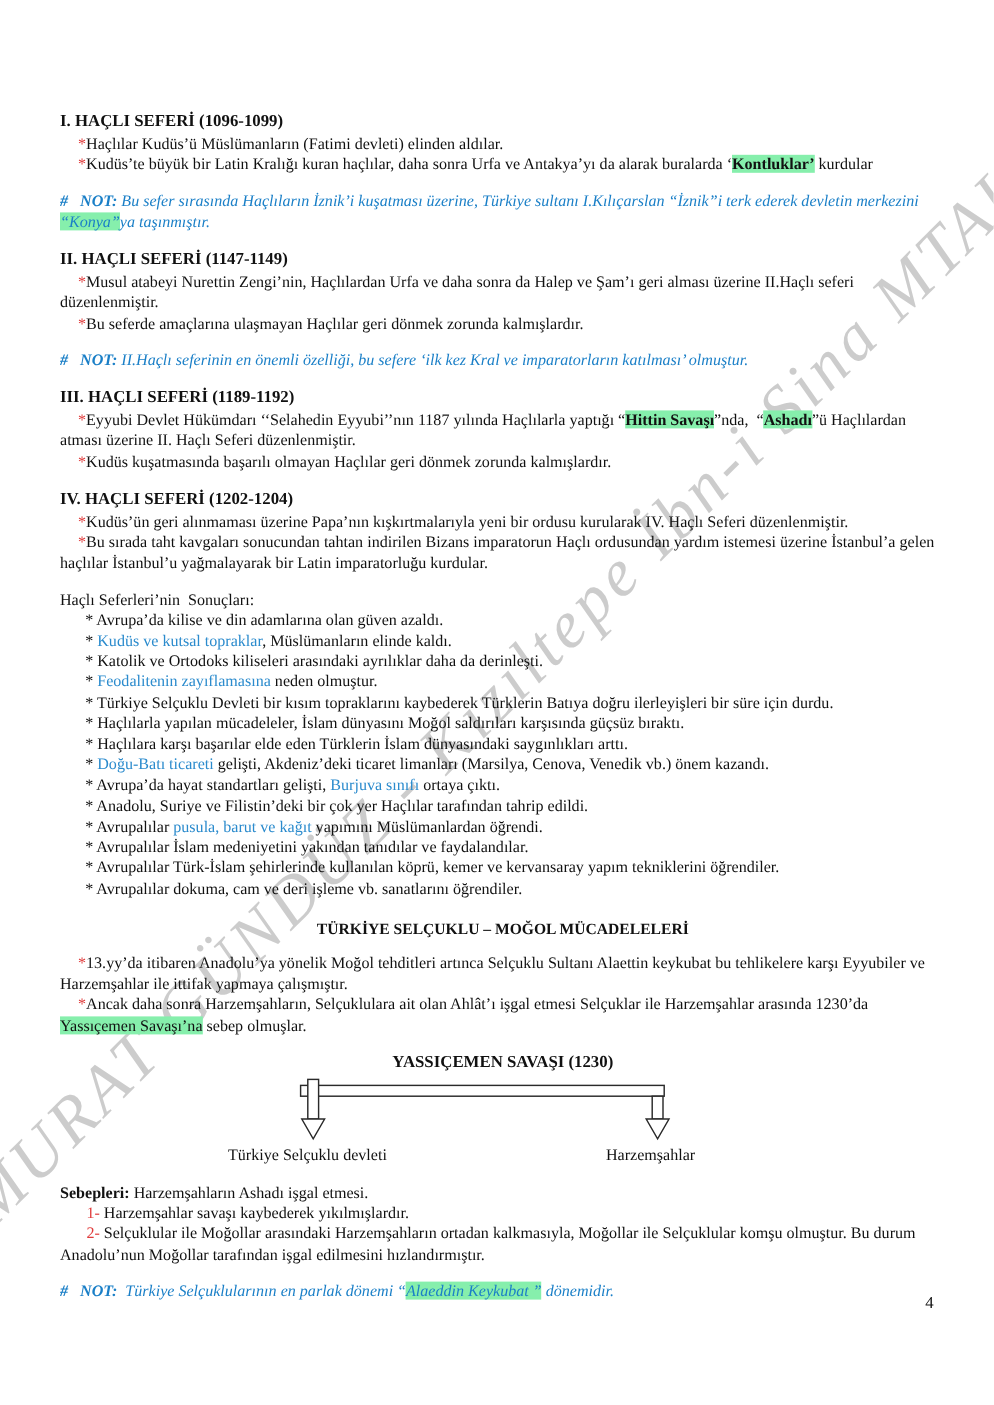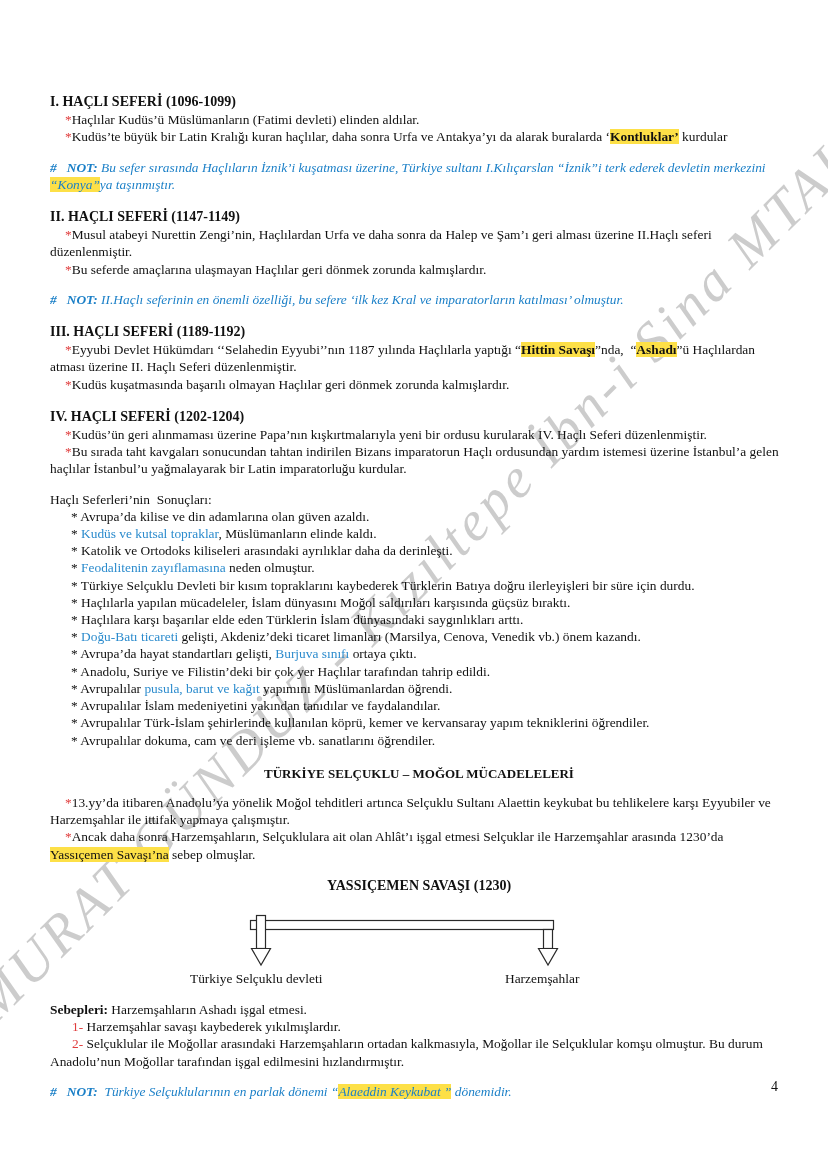--- a/index.html
+++ b/index.html
@@ -18,24 +18,24 @@
   }
   .content{position:relative;z-index:1;padding:93px 40px 0 50px;width:738px;}
   .sec-heading{font-weight:700;font-size:14px;margin:15px 0 1px 0;}
   .sec-heading.first{margin-top:0;}
   .para{text-indent:15px;}
   .flush{text-indent:0;}
   .num{text-indent:22px;}
   .res-item{padding-left:21px;}
   .note{color:#1a7fc7;font-style:italic;margin:13px 0;}
   .center-heading{font-weight:700;font-size:13px;text-align:center;margin:16px 0 12px 0;}
-  .battle-title{font-weight:700;font-size:14px;text-align:center;margin:14px 0 20px 0;}
+  .battle-title{font-weight:700;font-size:14px;text-align:center;margin:14px 0 4px 0;}
   .red{color:#e03c3c;}
   .blue{color:#2b8bcd;}
-  .hl{background:#fde047;}
+  .hl{background:#86efac;}
   .b{font-weight:700;}
   .results-heading{font-weight:400;margin-top:13px;}
   .diagram{position:relative;margin:0;}
   .diagram svg{display:block;}
   .diagram-labels{position:relative;height:18px;margin-bottom:12px;}
   .diagram-labels .lbl-left{position:absolute;left:140px;top:0;}
   .diagram-labels .lbl-right{position:absolute;left:455px;top:0;}
   .causes{margin-top:13px;}
   .page-number{position:absolute;right:50px;top:1078px;font-size:14px;z-index:1;}
 </style>

